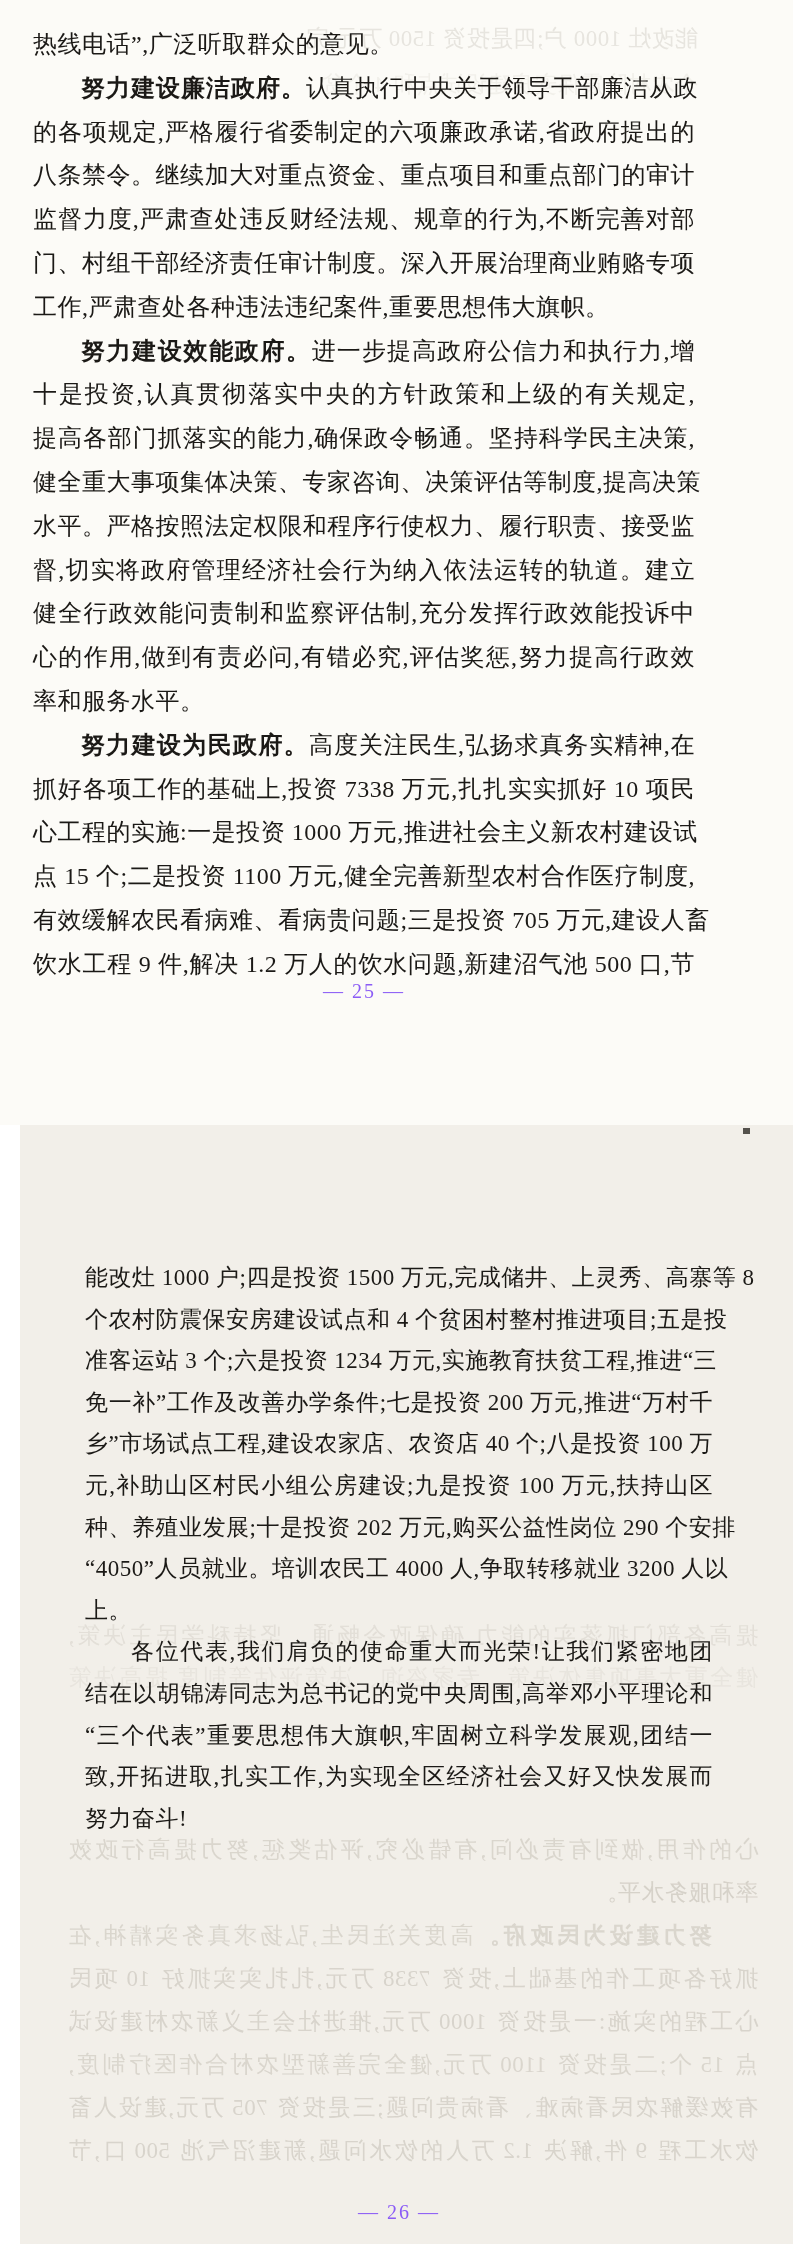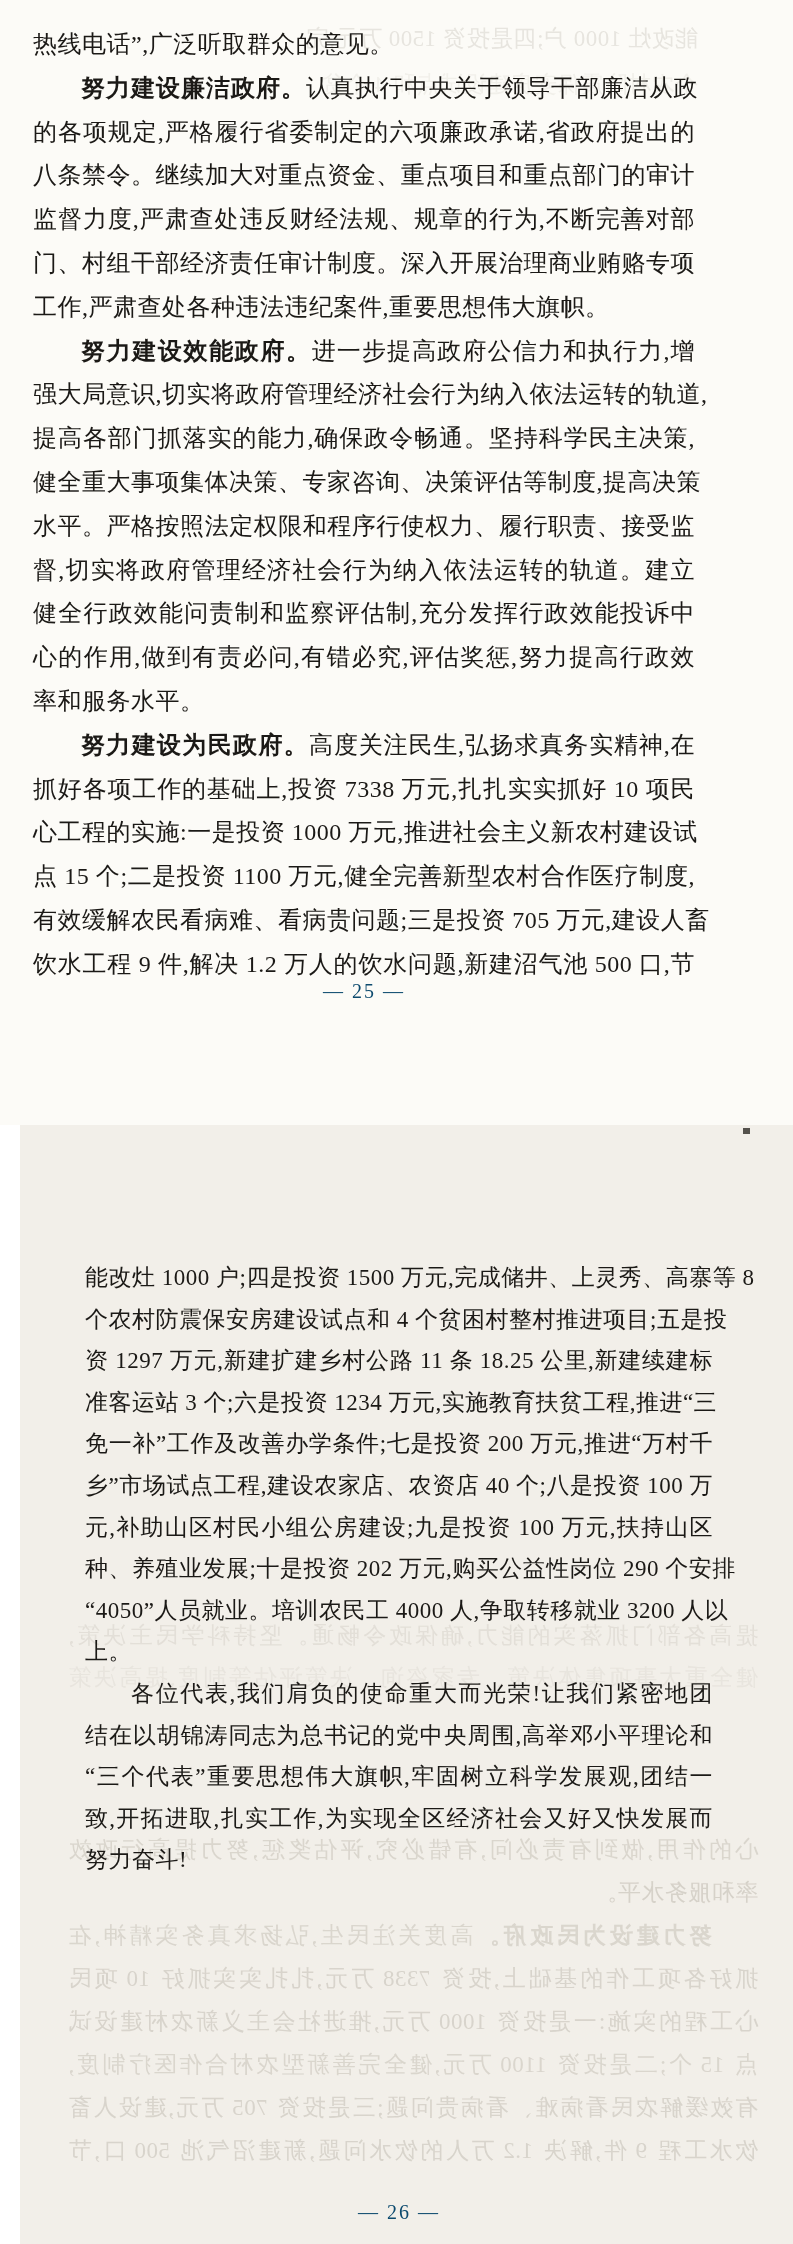--- a/index.html
+++ b/index.html
@@ -19,21 +19,21 @@
   #tb2{left:65px;top:132px;width:628px;font-size:23px;}
   #tb2 .line{height:41.6px;line-height:41.6px;}
   .line{
     text-align:justify;text-align-last:justify;
     letter-spacing:.5px;white-space:nowrap;
   }
   .line.end{text-align-last:left;}
   .line.ind{text-indent:2em;}
   .line b{font-weight:700;letter-spacing:1px;}
   .pagenum{
-    position:absolute;text-align:center;font-size:20px;letter-spacing:2px;color:#0c4a6e;
+    position:absolute;text-align:center;font-size:20px;letter-spacing:2px;color:#8b5cf6;
   }
   #pn1{left:33px;top:980px;width:662px;}
   #pn2{left:65px;top:1076px;width:628px;text-align:center;}
   
   .bleed{
     position:absolute;left:0;top:0;right:0;bottom:0;
     transform:scaleX(-1);
     color:#968f81;font-size:23px;pointer-events:none;
   }
   .bleed .line{
@@ -56,21 +56,21 @@
       </div>
     <div class="textblock" id="tb1">
         <div class="line end">热线电话”,广泛听取群众的意见。</div>
         <div class="line ind"><b>努力建设廉洁政府。</b>认真执行中央关于领导干部廉洁从政</div>
         <div class="line">的各项规定,严格履行省委制定的六项廉政承诺,省政府提出的</div>
         <div class="line">八条禁令。继续加大对重点资金、重点项目和重点部门的审计</div>
         <div class="line">监督力度,严肃查处违反财经法规、规章的行为,不断完善对部</div>
         <div class="line">门、村组干部经济责任审计制度。深入开展治理商业贿赂专项</div>
         <div class="line end">工作,严肃查处各种违法违纪案件,重要思想伟大旗帜。</div>
         <div class="line ind"><b>努力建设效能政府。</b>进一步提高政府公信力和执行力,增</div>
-        <div class="line">强大局意识,切实将政府管理经济社会行为纳入依法运转的轨道,</div>
+        <div class="line">十是投资,认真贯彻落实中央的方针政策和上级的有关规定,</div>
         <div class="line">提高各部门抓落实的能力,确保政令畅通。坚持科学民主决策,</div>
         <div class="line">健全重大事项集体决策、专家咨询、决策评估等制度,提高决策</div>
         <div class="line">水平。严格按照法定权限和程序行使权力、履行职责、接受监</div>
         <div class="line">督,切实将政府管理经济社会行为纳入依法运转的轨道。建立</div>
         <div class="line">健全行政效能问责制和监察评估制,充分发挥行政效能投诉中</div>
         <div class="line">心的作用,做到有责必问,有错必究,评估奖惩,努力提高行政效</div>
         <div class="line end">率和服务水平。</div>
         <div class="line ind"><b>努力建设为民政府。</b>高度关注民生,弘扬求真务实精神,在</div>
         <div class="line">抓好各项工作的基础上,投资 7338 万元,扎扎实实抓好 10 项民</div>
         <div class="line">心工程的实施:一是投资 1000 万元,推进社会主义新农村建设试</div>
@@ -91,21 +91,20 @@
         <div class="line ind" style="top: 798px; left: 35px; opacity: 0.26;"><b>努力建设为民政府。</b>高度关注民生,弘扬求真务实精神,在</div>
         <div class="line" style="top: 841px; left: 35px; opacity: 0.28;">抓好各项工作的基础上,投资 7338 万元,扎扎实实抓好 10 项民</div>
         <div class="line" style="top: 884px; left: 35px; opacity: 0.28;">心工程的实施:一是投资 1000 万元,推进社会主义新农村建设试</div>
         <div class="line" style="top: 927px; left: 35px; opacity: 0.26;">点 15 个;二是投资 1100 万元,健全完善新型农村合作医疗制度,</div>
         <div class="line" style="top: 970px; left: 35px; opacity: 0.28;">有效缓解农民看病难、看病贵问题;三是投资 705 万元,建设人畜</div>
         <div class="line" style="top: 1013px; left: 35px; opacity: 0.28;">饮水工程 9 件,解决 1.2 万人的饮水问题,新建沼气池 500 口,节</div>
       </div>
     <div class="textblock" id="tb2">
         <div class="line">能改灶 1000 户;四是投资 1500 万元,完成储井、上灵秀、高寨等 8</div>
         <div class="line">个农村防震保安房建设试点和 4 个贫困村整村推进项目;五是投</div>
-        <div class="line">资 1297 万元,新建扩建乡村公路 11 条 18.25 公里,新建续建标</div>
         <div class="line">准客运站 3 个;六是投资 1234 万元,实施教育扶贫工程,推进“三</div>
         <div class="line">免一补”工作及改善办学条件;七是投资 200 万元,推进“万村千</div>
         <div class="line">乡”市场试点工程,建设农家店、农资店 40 个;八是投资 100 万</div>
         <div class="line">元,补助山区村民小组公房建设;九是投资 100 万元,扶持山区</div>
         <div class="line">种、养殖业发展;十是投资 202 万元,购买公益性岗位 290 个安排</div>
         <div class="line">“4050”人员就业。培训农民工 4000 人,争取转移就业 3200 人以</div>
         <div class="line end">上。</div>
         <div class="line ind">各位代表,我们肩负的使命重大而光荣!让我们紧密地团</div>
         <div class="line">结在以胡锦涛同志为总书记的党中央周围,高举邓小平理论和</div>
         <div class="line">“三个代表”重要思想伟大旗帜,牢固树立科学发展观,团结一</div>

